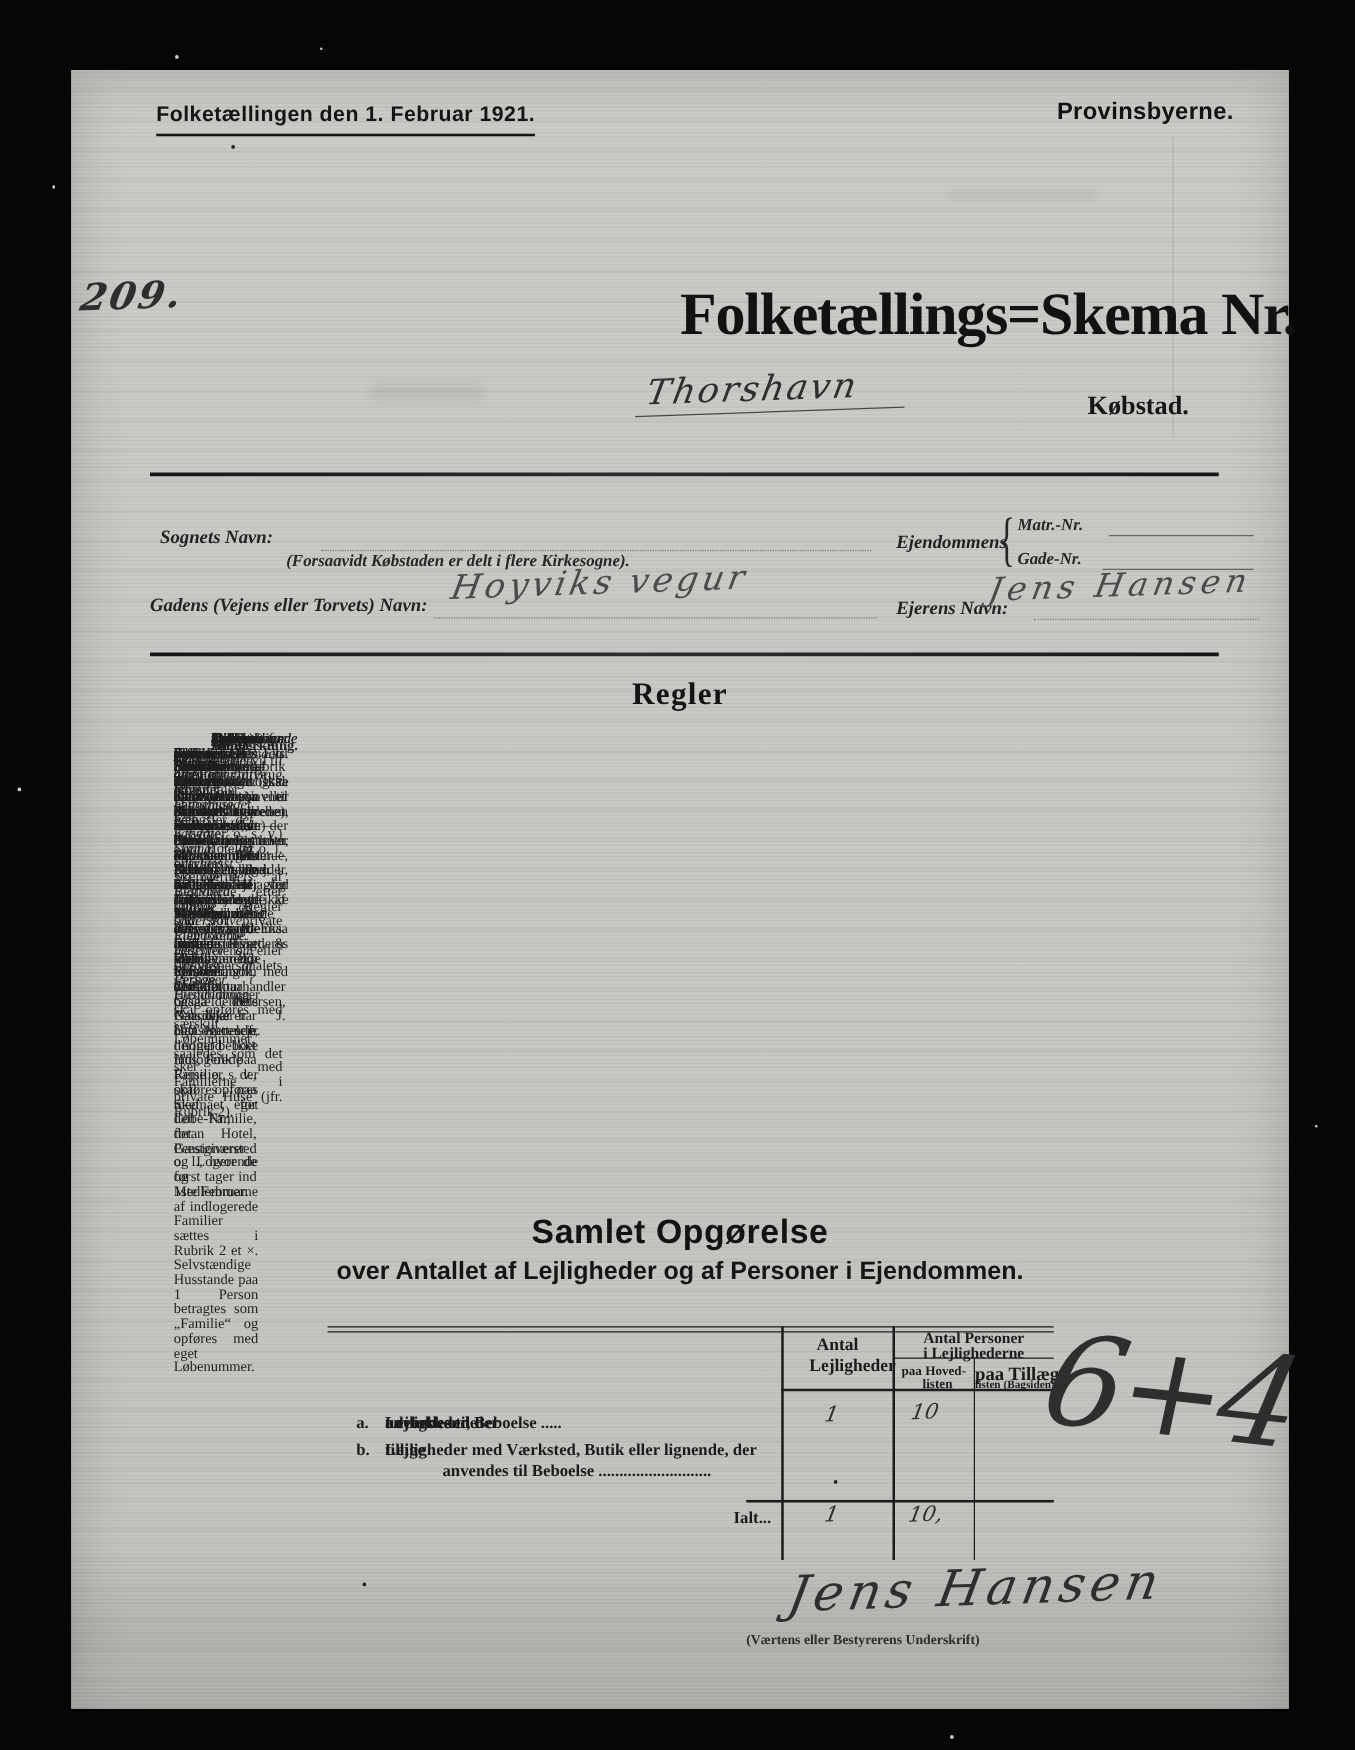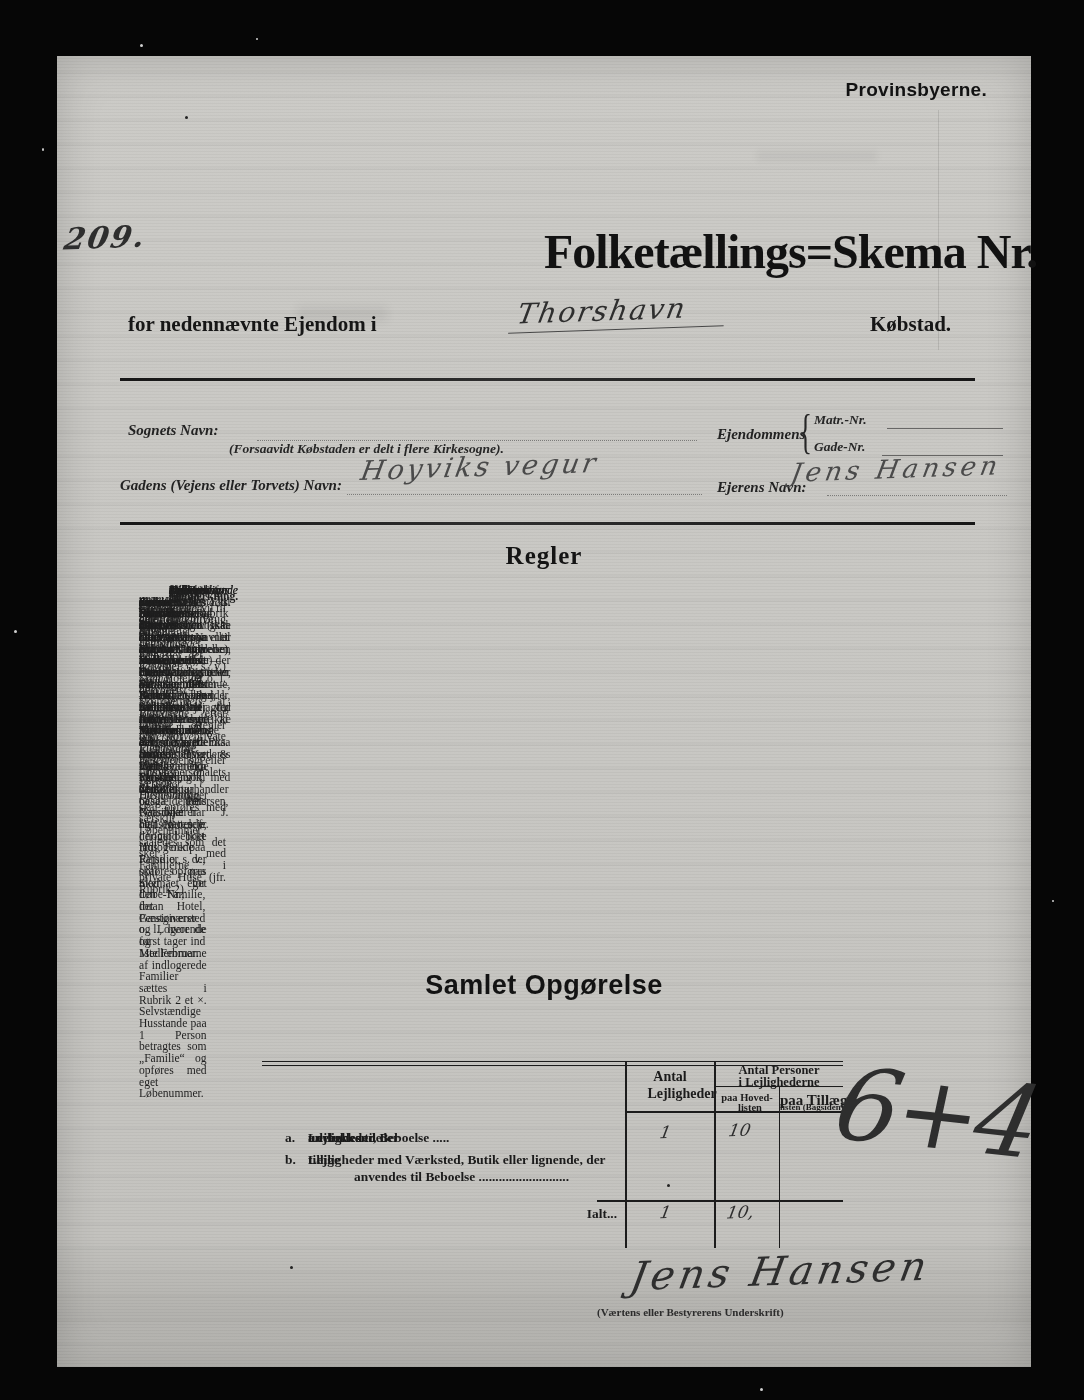--- a/index.html
+++ b/index.html
@@ -84,28 +84,28 @@
   <div class="speck w artifact" style="left:760px;top:1388px;width:3px;height:3px;"></div>
 
   <div id="paper">
 
     <div class="artifact" style="left:881px;top:54px;width:1px;height:240px;background:rgba(0,0,0,0.10);"></div>
     <div class="artifact" style="left:240px;top:250px;width:90px;height:16px;background:rgba(0,0,0,0.05);filter:blur(4px);"></div>
     <div class="artifact" style="left:700px;top:95px;width:120px;height:10px;background:rgba(0,0,0,0.04);filter:blur(3px);"></div>
     <div class="speck d artifact" style="left:233px;top:1210px;width:3px;height:3px;"></div>
     <div class="speck d artifact" style="left:128px;top:60px;width:3px;height:3px;"></div>
 
+    <div class="header-left sans">Folketællingen den 1. Februar 1921.</div>
     <div class="header-right sans">Provinsbyerne.</div>
 
     <div class="title-line">
       <span>Folketællings=Skema Nr.</span>
         <span class="title-number hand dark">209.</span>
     </div>
 
-    <div class="sub-prefix">for nedennævnte Ejendom i</div>
     <div class="sub-place hand dark">Thorshavn</div>
     <div class="sub-suffix">Købstad.</div>
 
     <div class="rule-major" style="left:63px;top:322px;width:855px;"></div>
 
     <div class="lbl" style="left:71px;top:366px;">Sognets Navn:</div>
     <div class="dotline" style="left:200px;top:383px;width:440px;"></div>
     <div class="lbl-sm" style="left:172px;top:385px;">(Forsaavidt Købstaden er delt i flere Kirkesogne).</div>
 
     <div class="lbl" style="left:660px;top:370px;">Ejendommens</div>
@@ -176,20 +176,21 @@
           <span>  Tællings-Skemaet vil derefter blive afhentet </span>
           <span class="i">senest Fredag den 4de Februar Kl. 12.</span>
         </p>
         <p>
           <span class="b">Anmærkning.</span>
           <span>  For Anstalter til offentligt Brug (Hospitaler, Fattighuse, Fængsler, Kaserner o. s. v.) samt Hoteller o. l. udfyldes Skemaerne af Bestyrerne efter samme Regler som for private Ejendomme.  Bestyrerens eller Opsynspersonalets særlige Husholdninger skal opføres med særskilt Løbenummer, saaledes som det sker med Familierne i private Huse (jfr. Rubrik 2).</span>
         </p>
       </div>
 
     <div class="sum-title sans">Samlet Opgørelse</div>
+    <div class="sum-sub sans">over Antallet af Lejligheder og af Personer i Ejendommen.</div>
 
     <div style="left:205px;top:1005px;width:581px;height:3px;border-top:1px solid #1c1c1c;border-bottom:1px solid #1c1c1c;"></div>
     <div class="tl" style="left:568px;top:1005px;width:2px;height:187px;"></div>
     <div class="tl" style="left:657px;top:1005px;width:2px;height:187px;"></div>
     <div class="tl" style="left:722px;top:1030px;width:1px;height:162px;"></div>
     <div class="tl" style="left:658px;top:1030px;width:128px;height:1px;"></div>
     <div class="tl" style="left:568px;top:1055px;width:218px;height:2px;"></div>
     <div class="tl" style="left:540px;top:1144px;width:246px;height:2px;"></div>
 
     <div class="th" style="left:569px;top:1013px;width:88px;font-size:14px;">Antal</div>

